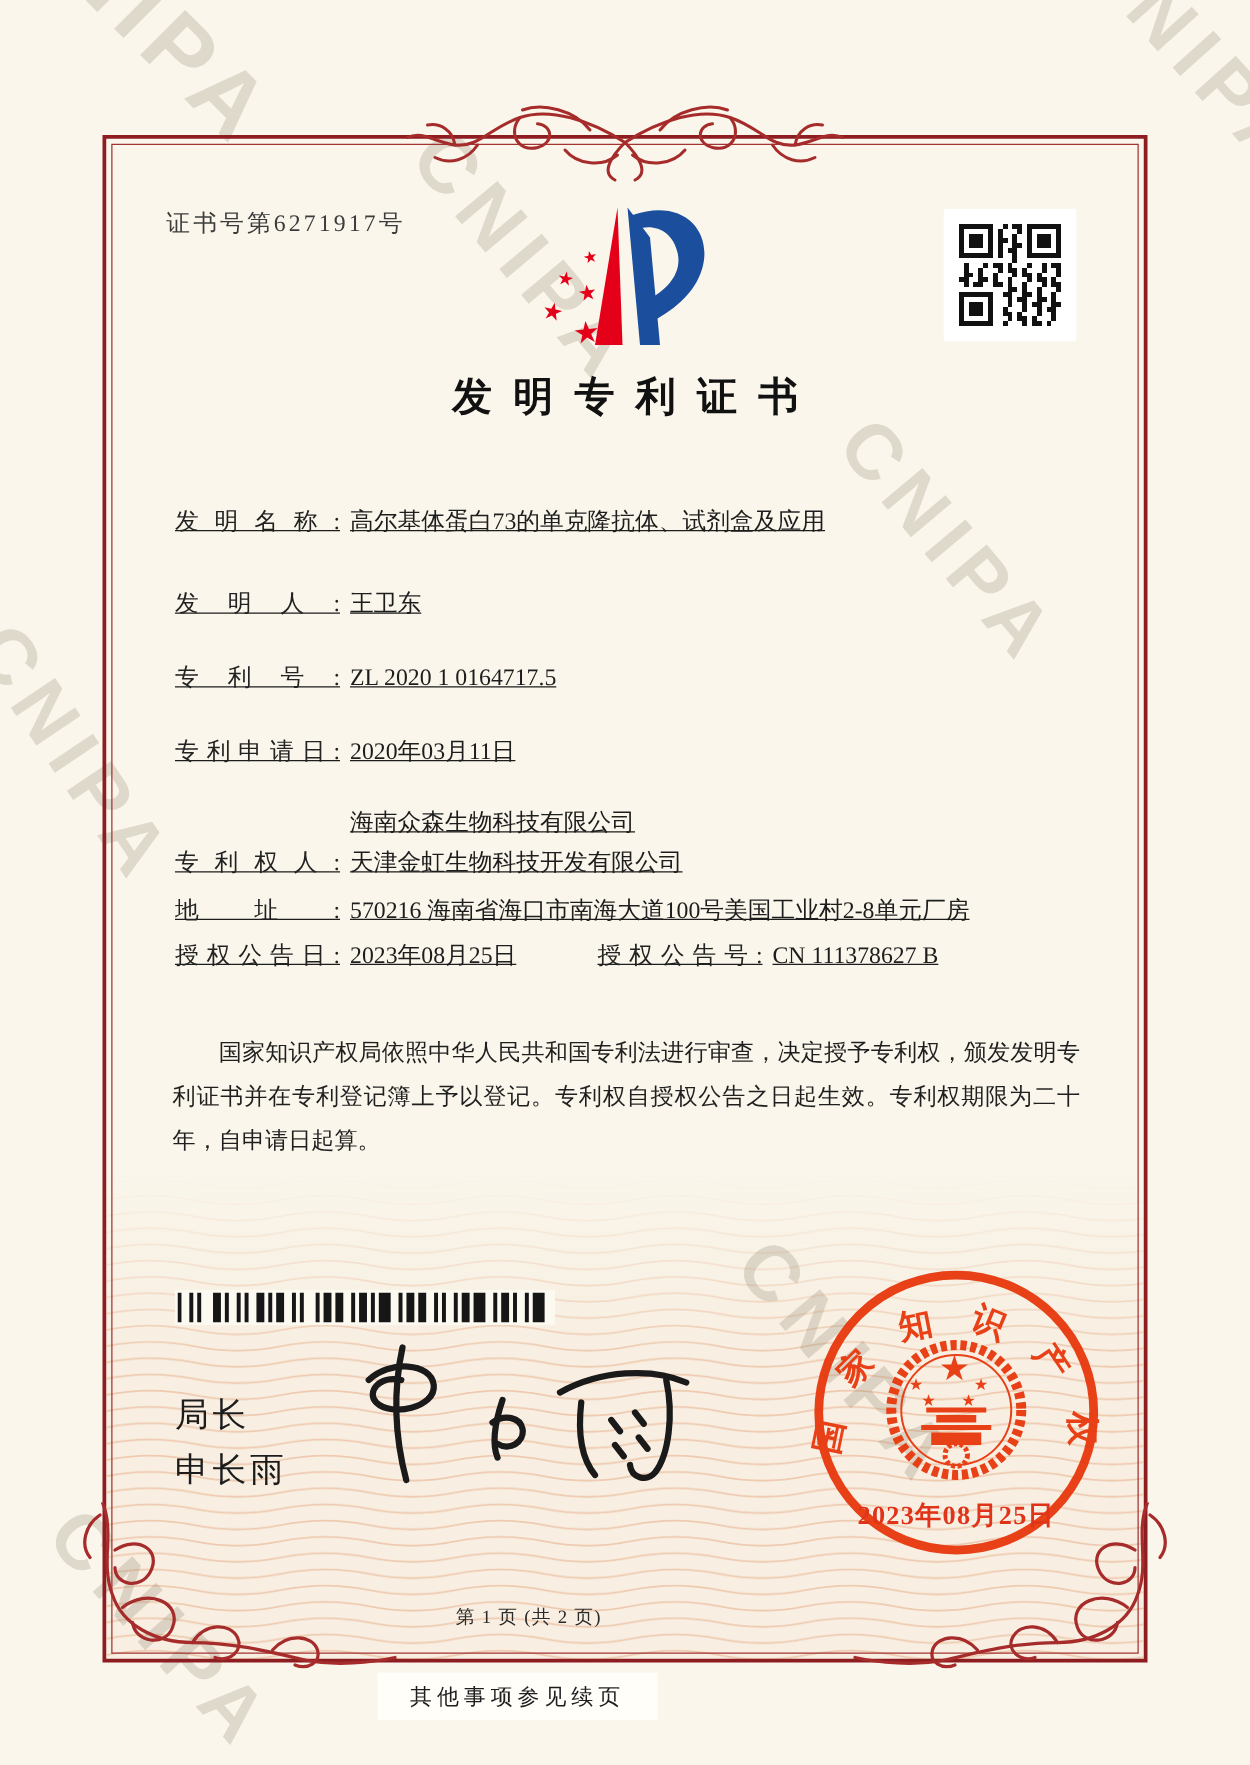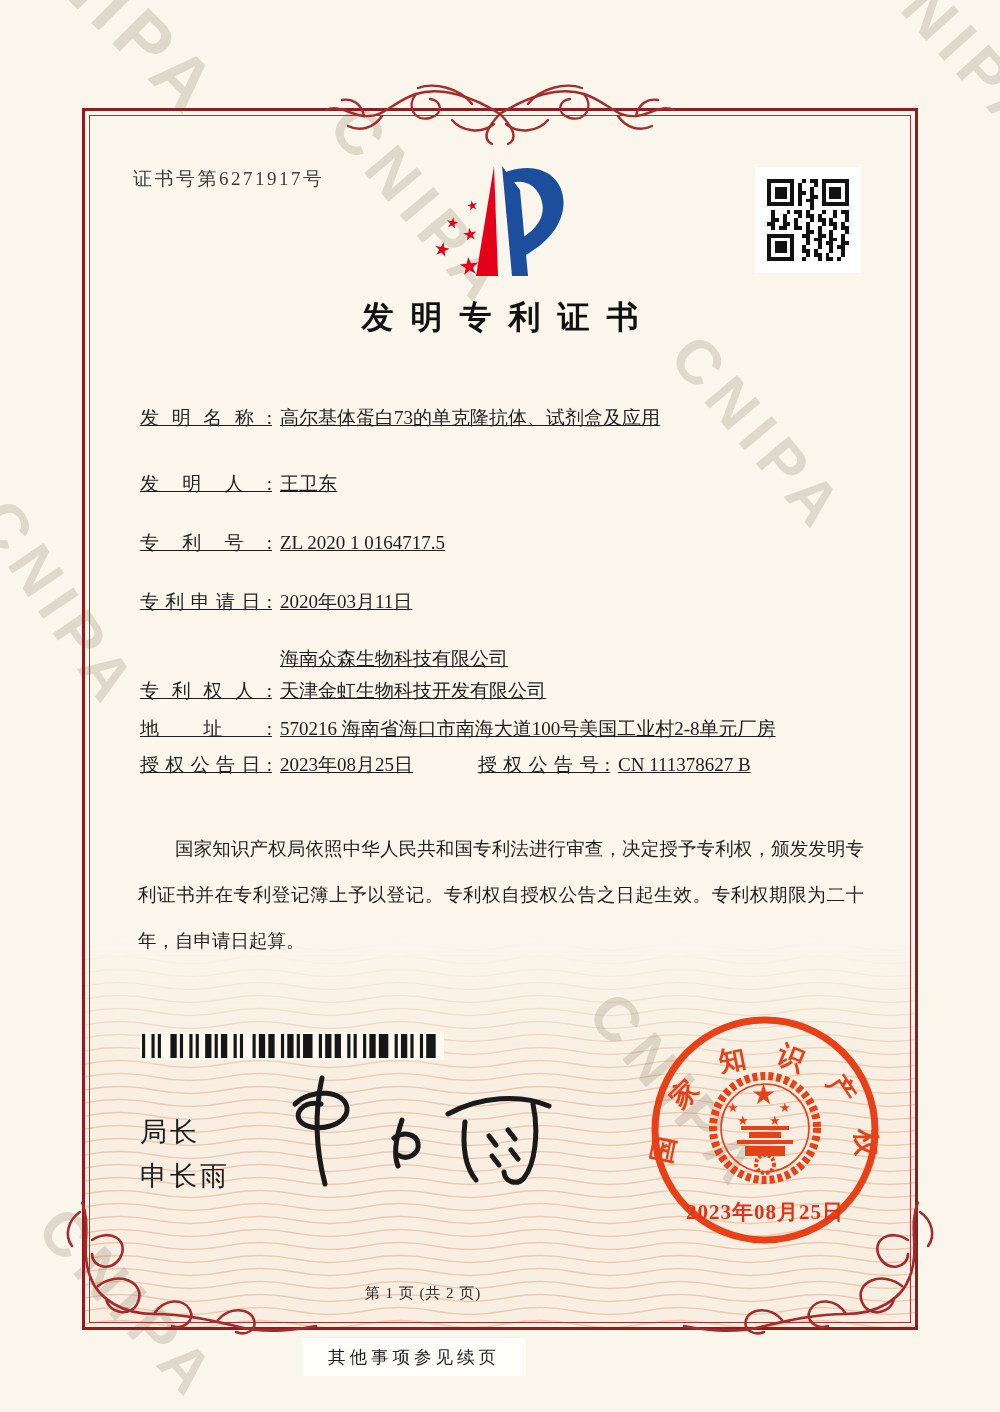--- a/index.html
+++ b/index.html
@@ -38,21 +38,21 @@
   .frow { display:flex; align-items:flex-end; font-size:19px; line-height:32px; color:#1d1d1d;text-decoration:underline; }
   .frow.mb36{margin-bottom:34px}.frow.mb28{margin-bottom:27px}.frow.mb26{margin-bottom:25px}
   .frow.mb6{margin-bottom:6px}.frow.mb4{margin-bottom:4px}
   .flabel { display:inline-block; width:132px; flex:0 0 132px; text-align:justify;
             text-align-last:justify; color:#222; }
   .fvalue { margin-left:8px; white-space:pre-line; max-width:585px; }
   .fvalue.w198 { flex:0 0 198px; max-width:198px; }
 
   
   .paras { position:absolute; left:138px; top:826px; width:726px; z-index:5; }
-  .paras p { font-size:18.5px; line-height:46px; color:#1f1f1f; text-align:justify;
+  .paras p { font-size:18.5px; line-height:35px; color:#1f1f1f; text-align:justify;
              text-indent:2em; margin-bottom:8px; }
 
   
   .barcode-wrap { position:absolute; left:140px; top:1032px; width:304px; height:28px;
                   background:#fcf9f1; z-index:5; padding:2px; }
   .director { position:absolute; left:140px; top:1110px; z-index:5; font-size:27px;
               color:#1c1c1c; letter-spacing:3px; line-height:44px; }
   .signature { position:absolute; left:265px; top:1068px; width:310px; height:130px; z-index:6; }
 
   .seal { position:absolute; left:645px; top:1008px; width:240px; height:250px; z-index:6;

